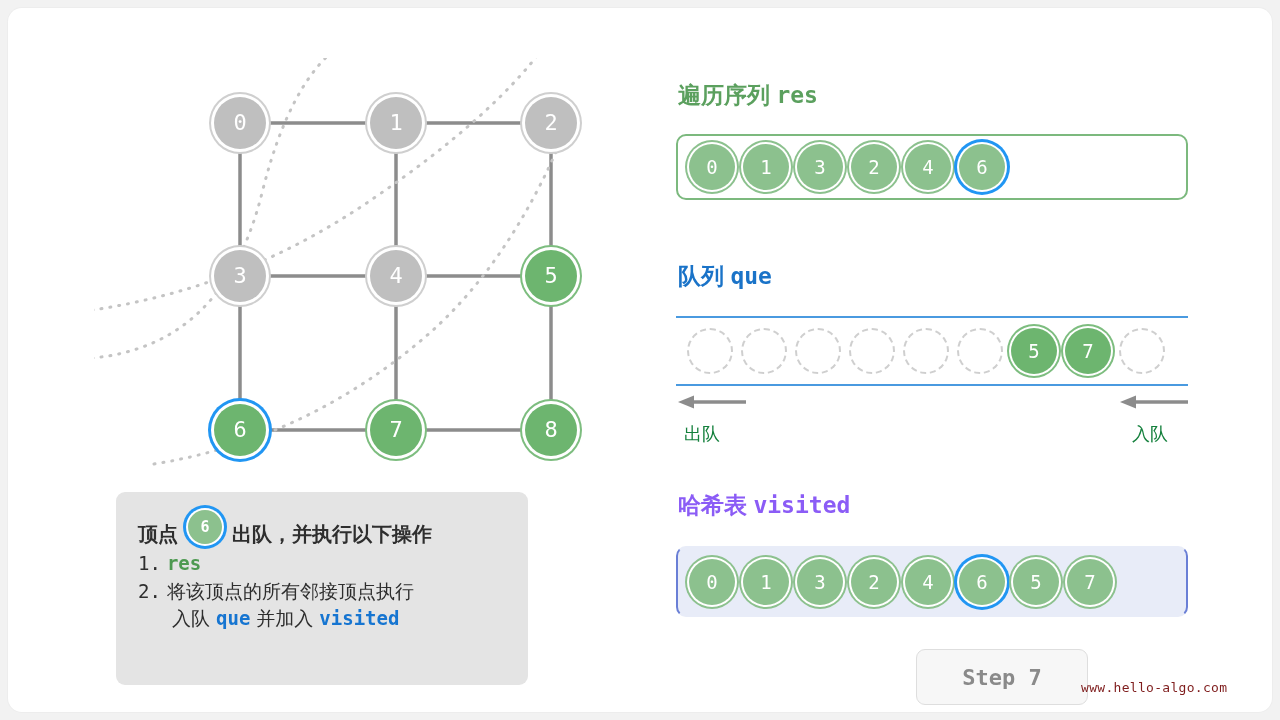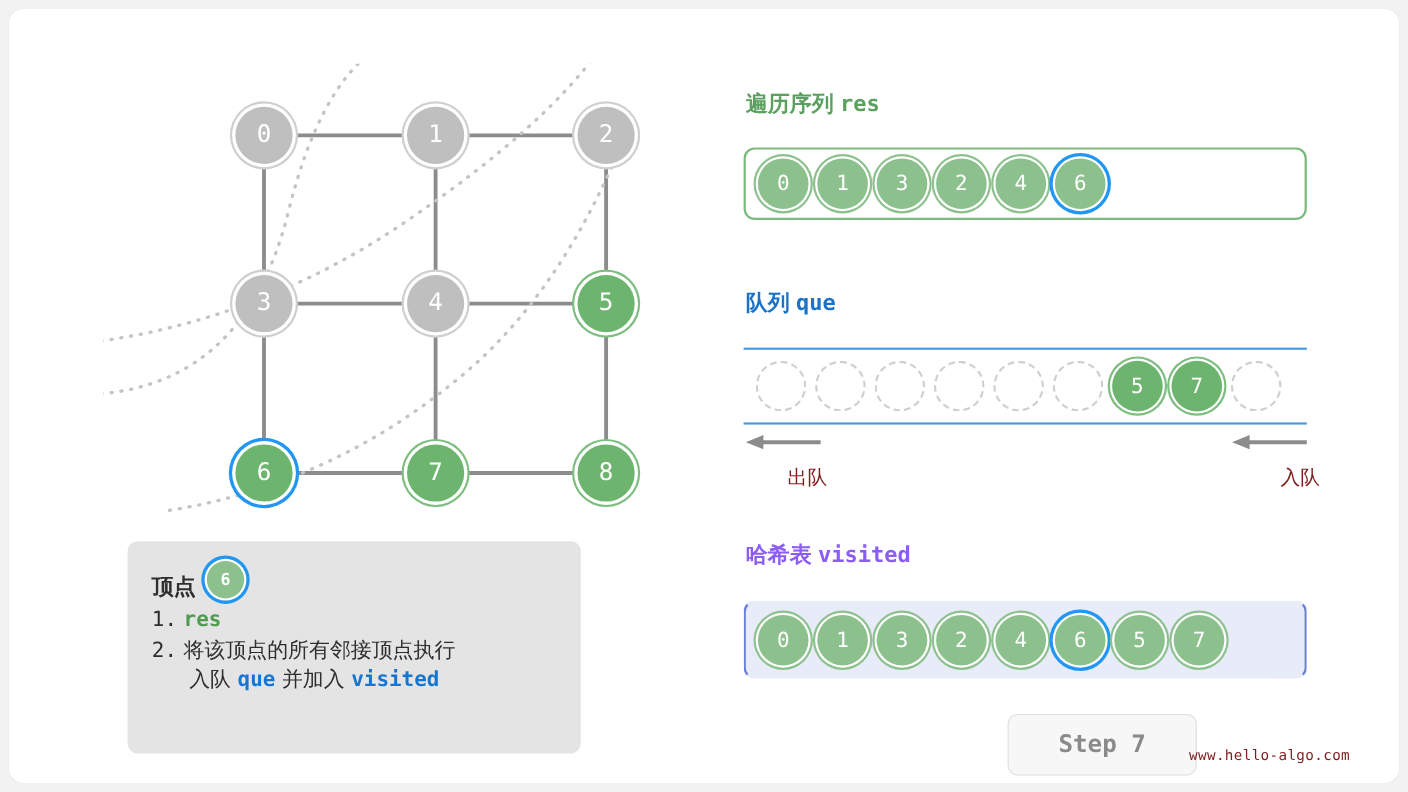--- a/index.html
+++ b/index.html
@@ -56,21 +56,21 @@
     font-size:19px;color:#2e2e2e;line-height:1.45;
     display:flex;gap:6px;align-items:baseline;
   }
   .cap-num{font-family:"DejaVu Sans Mono","Liberation Mono",monospace;}
   .mono-g{font-family:"DejaVu Sans Mono","Liberation Mono",monospace;color:#4e9a51;font-weight:bold;}
   .mono-b{font-family:"DejaVu Sans Mono","Liberation Mono",monospace;color:#1675d1;font-weight:bold;}
   .cap-indent{padding-left:34px;}
 
   
   .panel-title{
-    position:absolute;font-size:20px;font-weight:bold;line-height:1;
+    position:absolute;font-size:23px;font-weight:bold;line-height:1;
     font-family:"Liberation Sans","DejaVu Sans",sans-serif;
   }
   .panel-title .code{
     font-family:"DejaVu Sans Mono","Liberation Mono",monospace;
   }
   .t-green{color:#5ba05e;}
   .t-blue{color:#1a73c8;}
   .t-indigo{color:#8b5cf6;}
 
   
@@ -110,21 +110,21 @@
     font-size:19px;color:#ffffff;box-sizing:border-box;
   }
   .q-cell.filled{background:#6db56f;box-shadow:0 0 0 2px #ffffff,0 0 0 4px #7dbd7f;}
   .q-cell.empty{border:2px dashed #cfcfcf;color:transparent;}
 
   .arrow{position:absolute;top:386px;height:16px;}
   .arrow svg{display:block;}
   .arrow-l{left:668px;}
   .arrow-r{left:1110px;}
   .q-lab{
-    position:absolute;top:414px;font-size:18px;color:#7f1d1d;margin-left:32px;
+    position:absolute;top:414px;font-size:18px;color:#15803d;
   }
   .q-lab-l{left:676px;}
   .q-lab-r{left:1124px;}
 
   
   .step{
     position:absolute;left:908px;top:641px;width:172px;height:56px;
     background:#f7f7f7;border:1px solid #dedede;border-radius:9px;
     display:flex;align-items:center;justify-content:center;
     font-family:"DejaVu Sans Mono","Liberation Mono",monospace;
@@ -194,20 +194,21 @@
           </div>
         </div>
   </div>
 
   <div class="caption">
     <div class="cap-head">
       <span>顶点</span>
       <span class="cap-chip">
         <span>6</span>
       </span>
+      <span>出队，并执行以下操作</span>
     </div>
 
     <div class="cap-line">
       <span class="cap-num">1.</span>
       <span class="mono-g">res</span>
     </div>
 
     <div class="cap-line">
       <span class="cap-num">2.</span>
       <span>将该顶点的所有邻接顶点执行</span>

